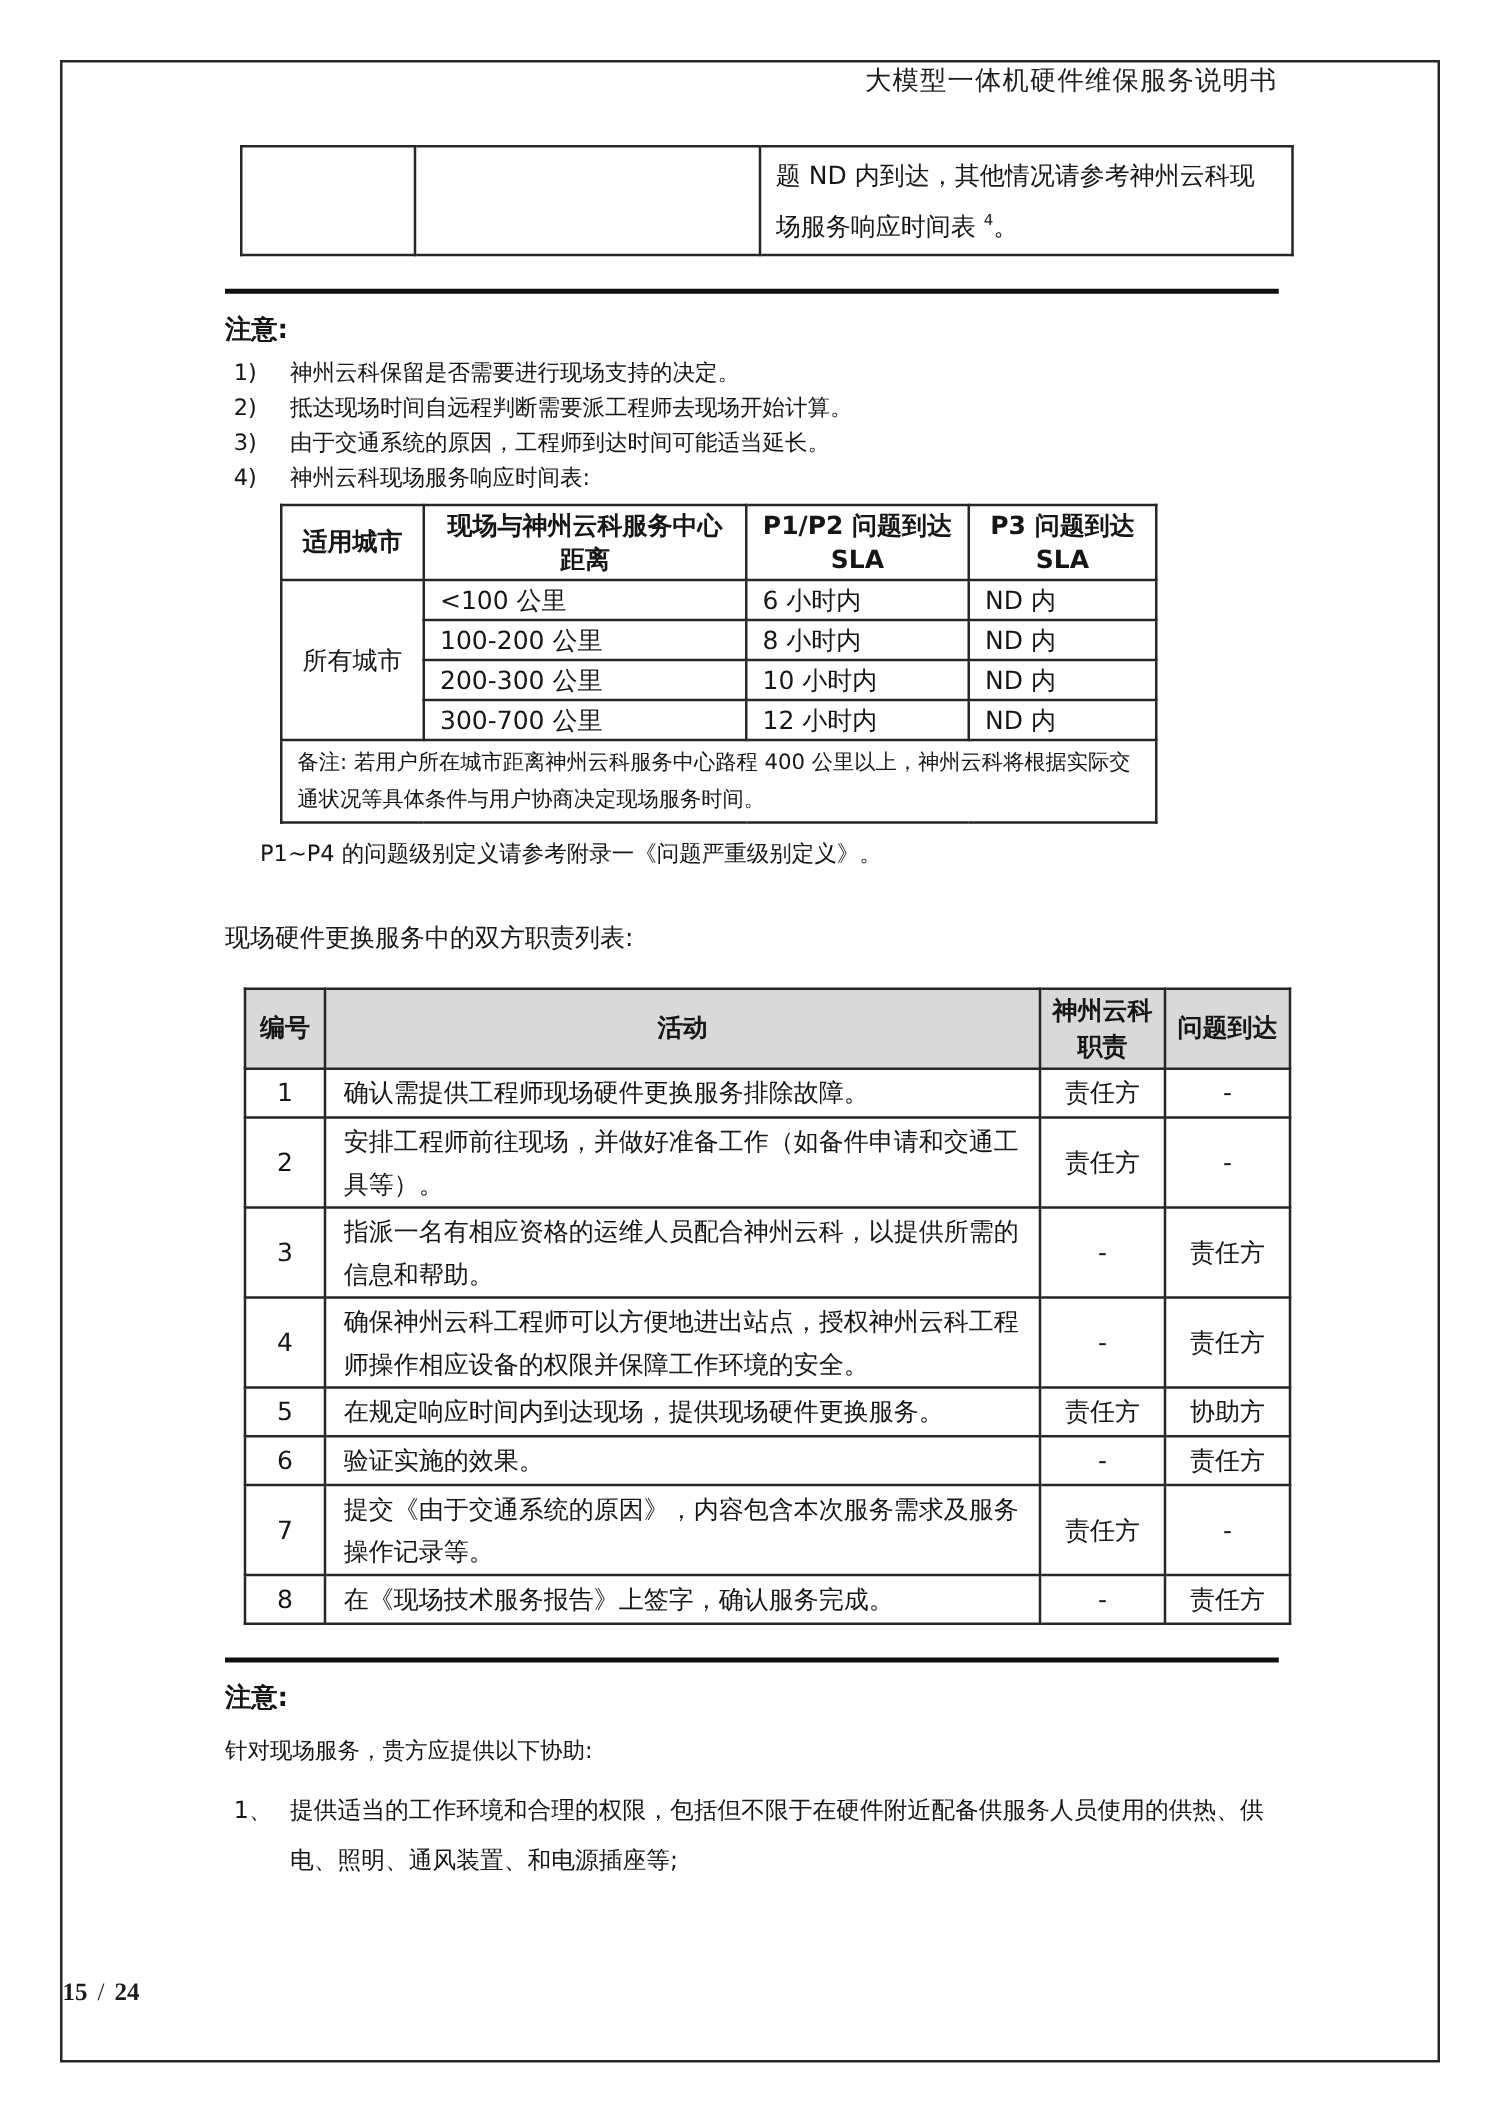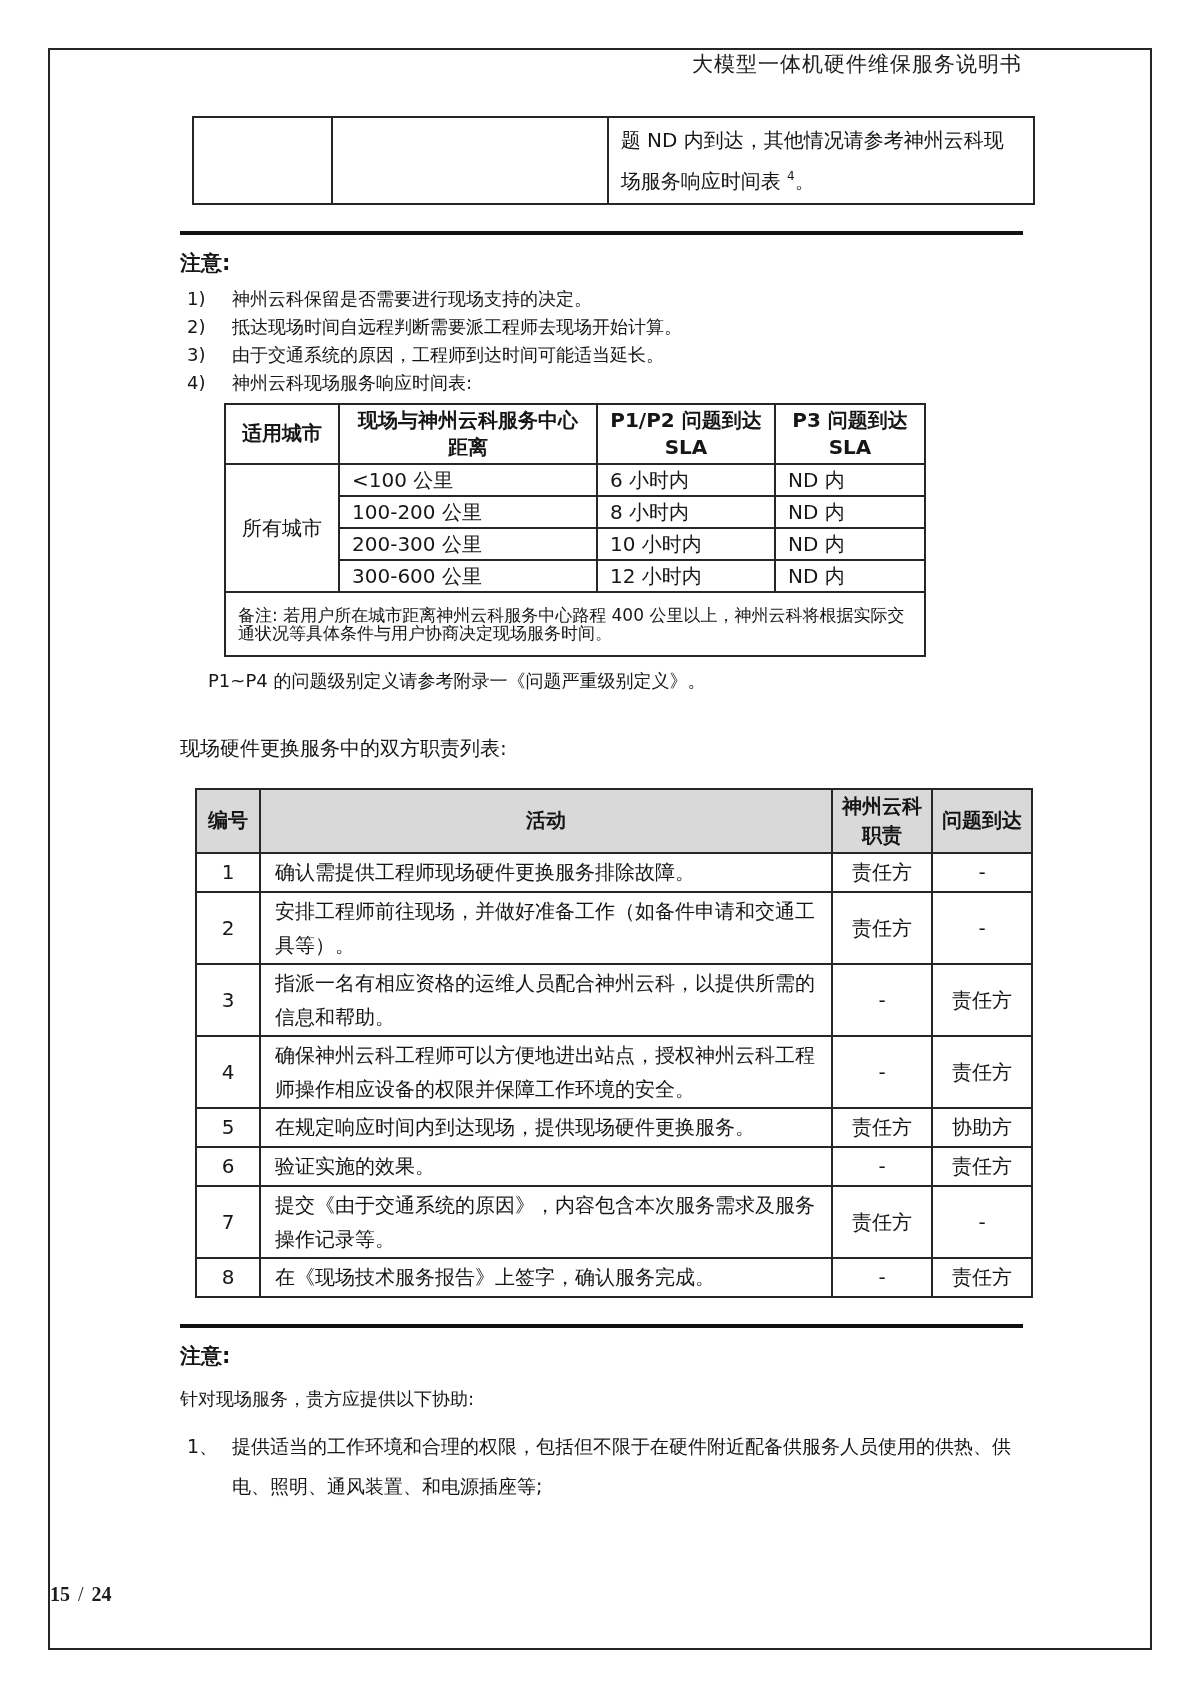--- a/index.html
+++ b/index.html
@@ -34,21 +34,21 @@
   .nitem .txt { flex: 1; }
 
   
   .sla-table { margin: 6px 0 0 56px; width: 700px; font-size: 20px; }
   .sla-table .sc1 { width: 114px; } .sla-table .sc2 { width: 258px; }
   .sla-table .sc3 { width: 178px; } .sla-table .sc4 { width: 150px; }
   .sla-table thead th { font-weight: bold; text-align: center; vertical-align: middle;
                         line-height: 27px; padding: 2px 10px; height: 56px; }
   .sla-table td { line-height: 28px; padding: 1px 12px; vertical-align: middle; height: 32px; }
   .sla-table td.city { text-align: center; }
-  .sla-table td.remark { font-size: 17px; line-height: 18px; padding: 2px 12px; height: 64px; }
+  .sla-table td.remark { font-size: 17px; line-height: 30px; padding: 2px 12px; height: 64px; }
 
   .p-note { margin: 12px 0 0 40px; font-size: 18px; }
 
   .section-title { margin: 42px 0 0 12px; font-size: 20px; }
 
   
   .resp-table { margin: 26px 16px 0 27px; width: 836px; font-size: 20px; }
   .resp-table .rc1 { width: 64px; } .resp-table .rc2 { width: 572px; }
   .resp-table .rc3 { width: 100px; } .resp-table .rc4 { width: 100px; }
   .resp-table thead th { background: #d9d9d9; font-weight: bold; text-align: center;
@@ -135,21 +135,21 @@
           <td>100-200 公里</td>
           <td>8 小时内</td>
           <td>ND 内</td>
         </tr>
         <tr>
           <td>200-300 公里</td>
           <td>10 小时内</td>
           <td>ND 内</td>
         </tr>
         <tr>
-          <td>300-600 公里</td>
+          <td>300-700 公里</td>
           <td>12 小时内</td>
           <td>ND 内</td>
         </tr>
         <tr>
           <td class="remark" colspan="4">备注: 若用户所在城市距离神州云科服务中心路程 400 公里以上，神州云科将根据实际交通状况等具体条件与用户协商决定现场服务时间。</td>
         </tr>
       </tbody>
     </table>
 
     <div class="p-note">P1~P4 的问题级别定义请参考附录一《问题严重级别定义》。</div>

